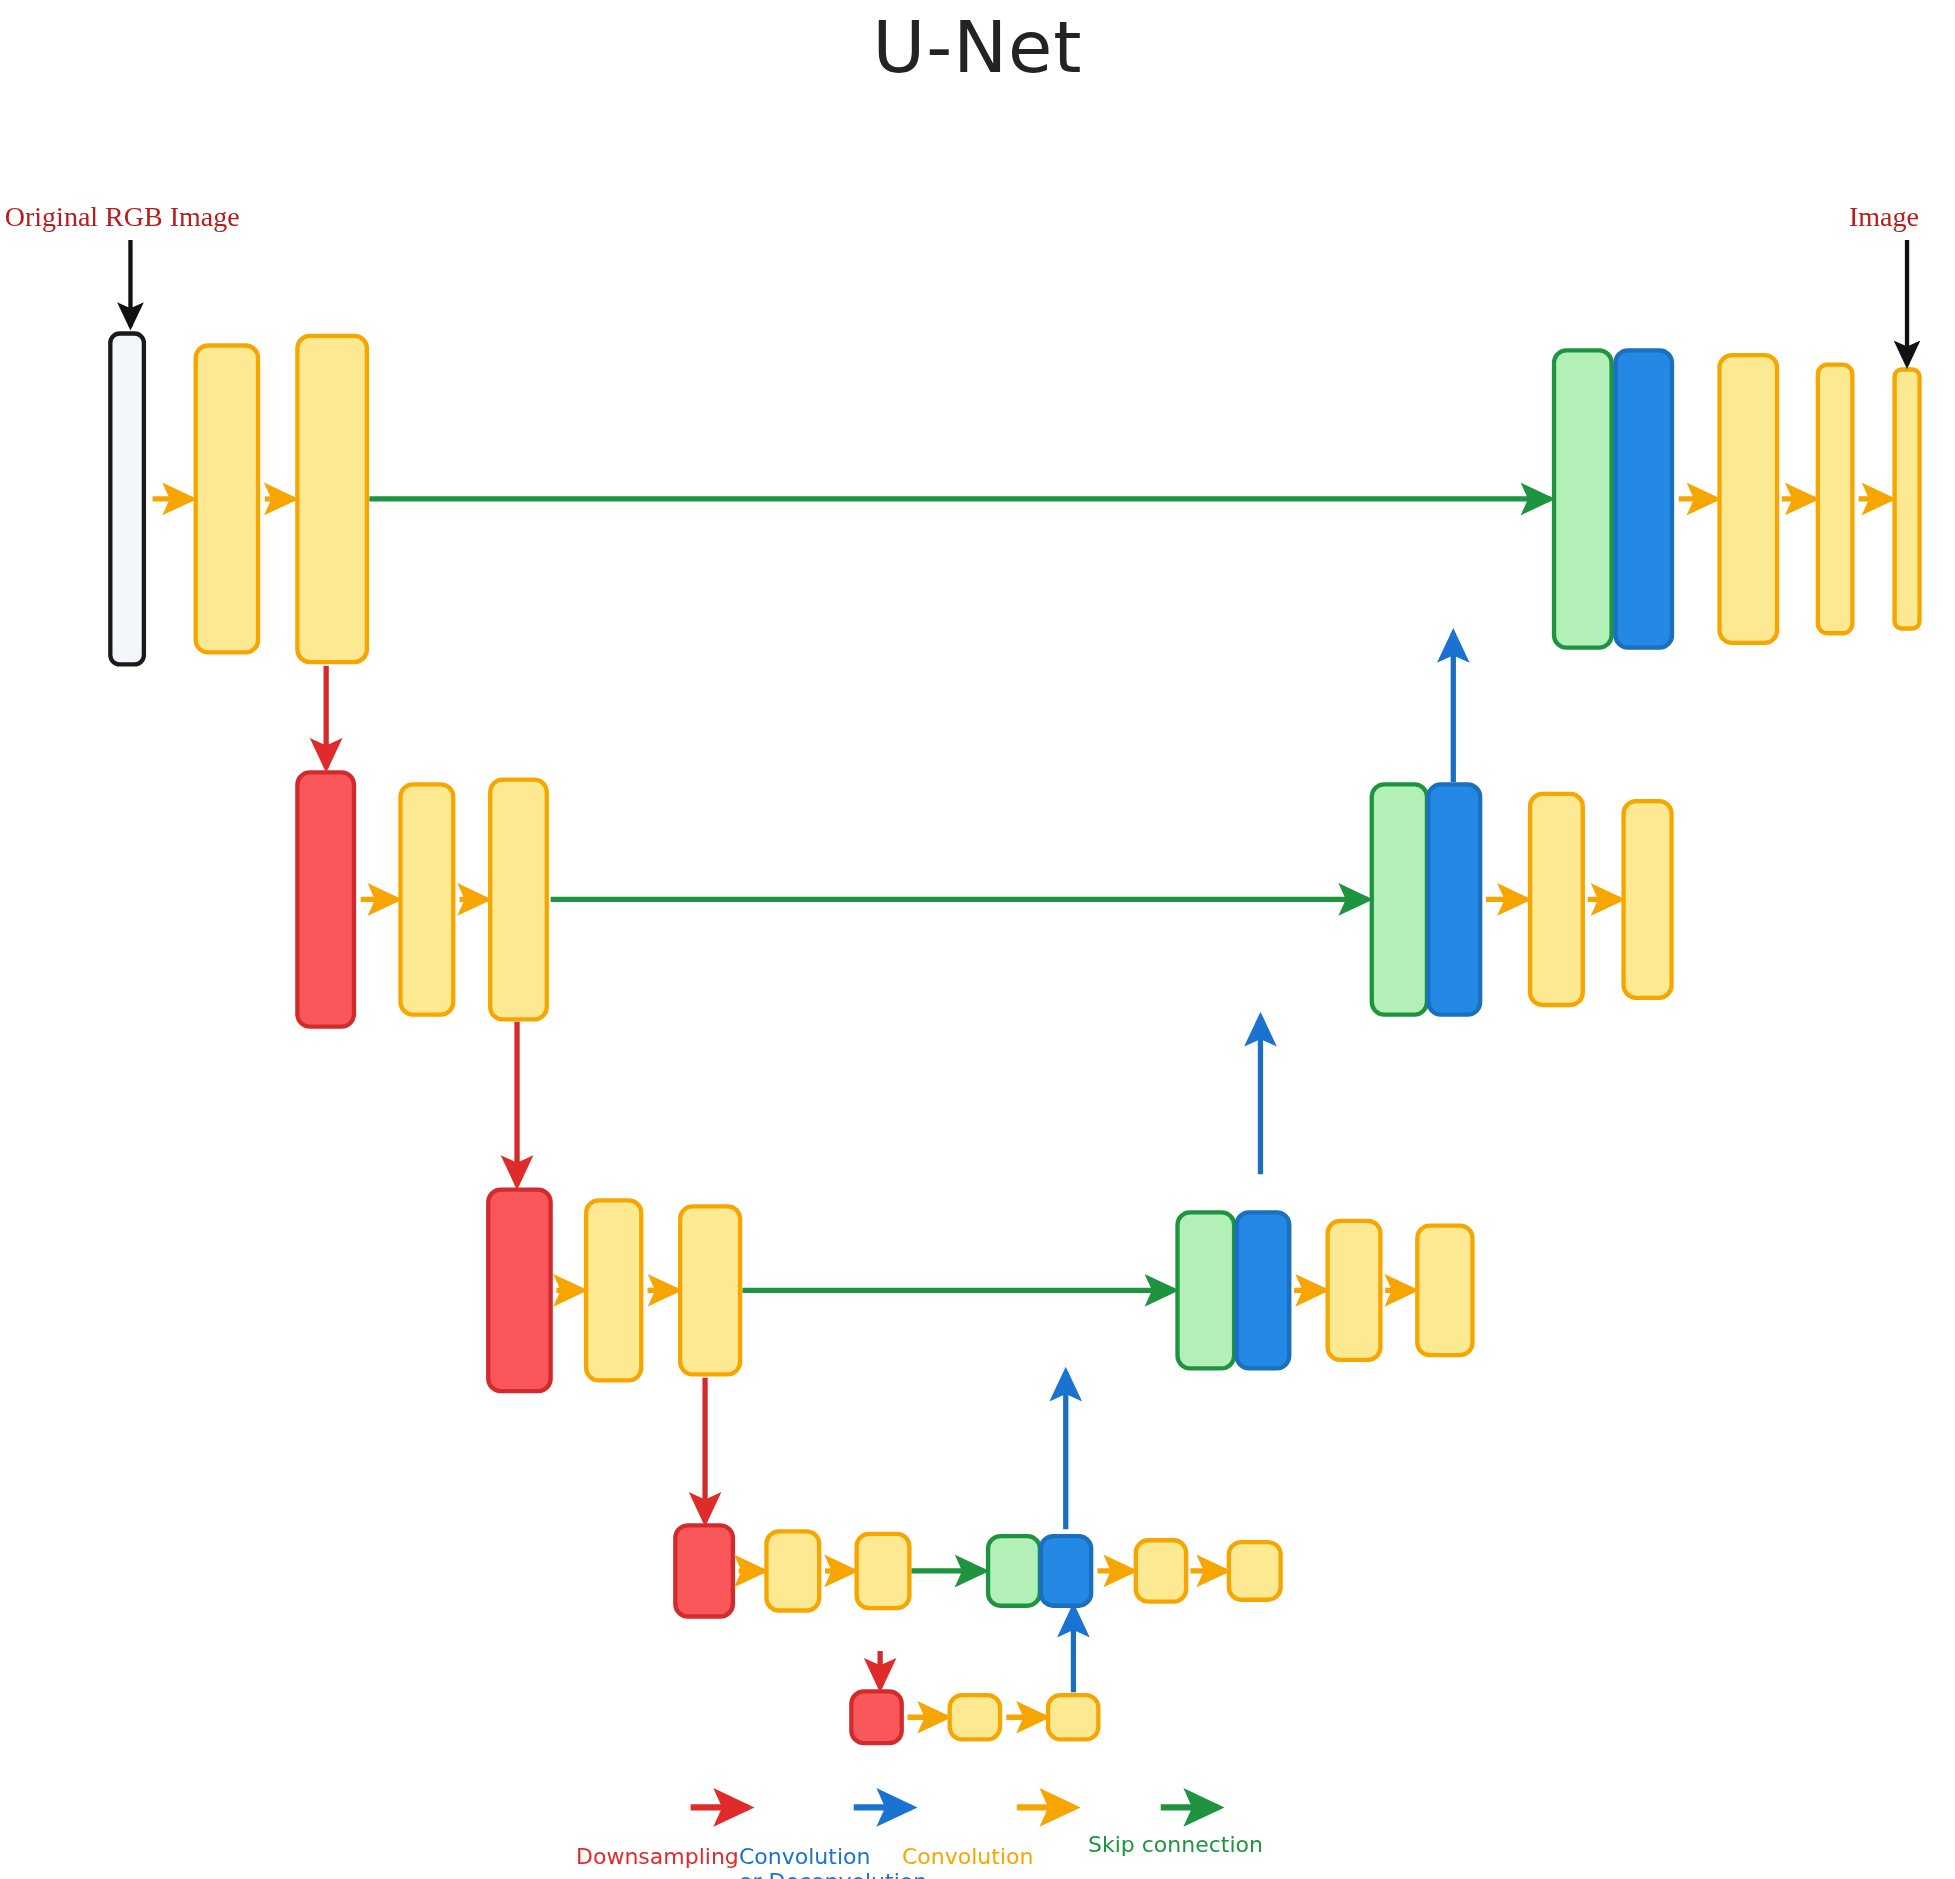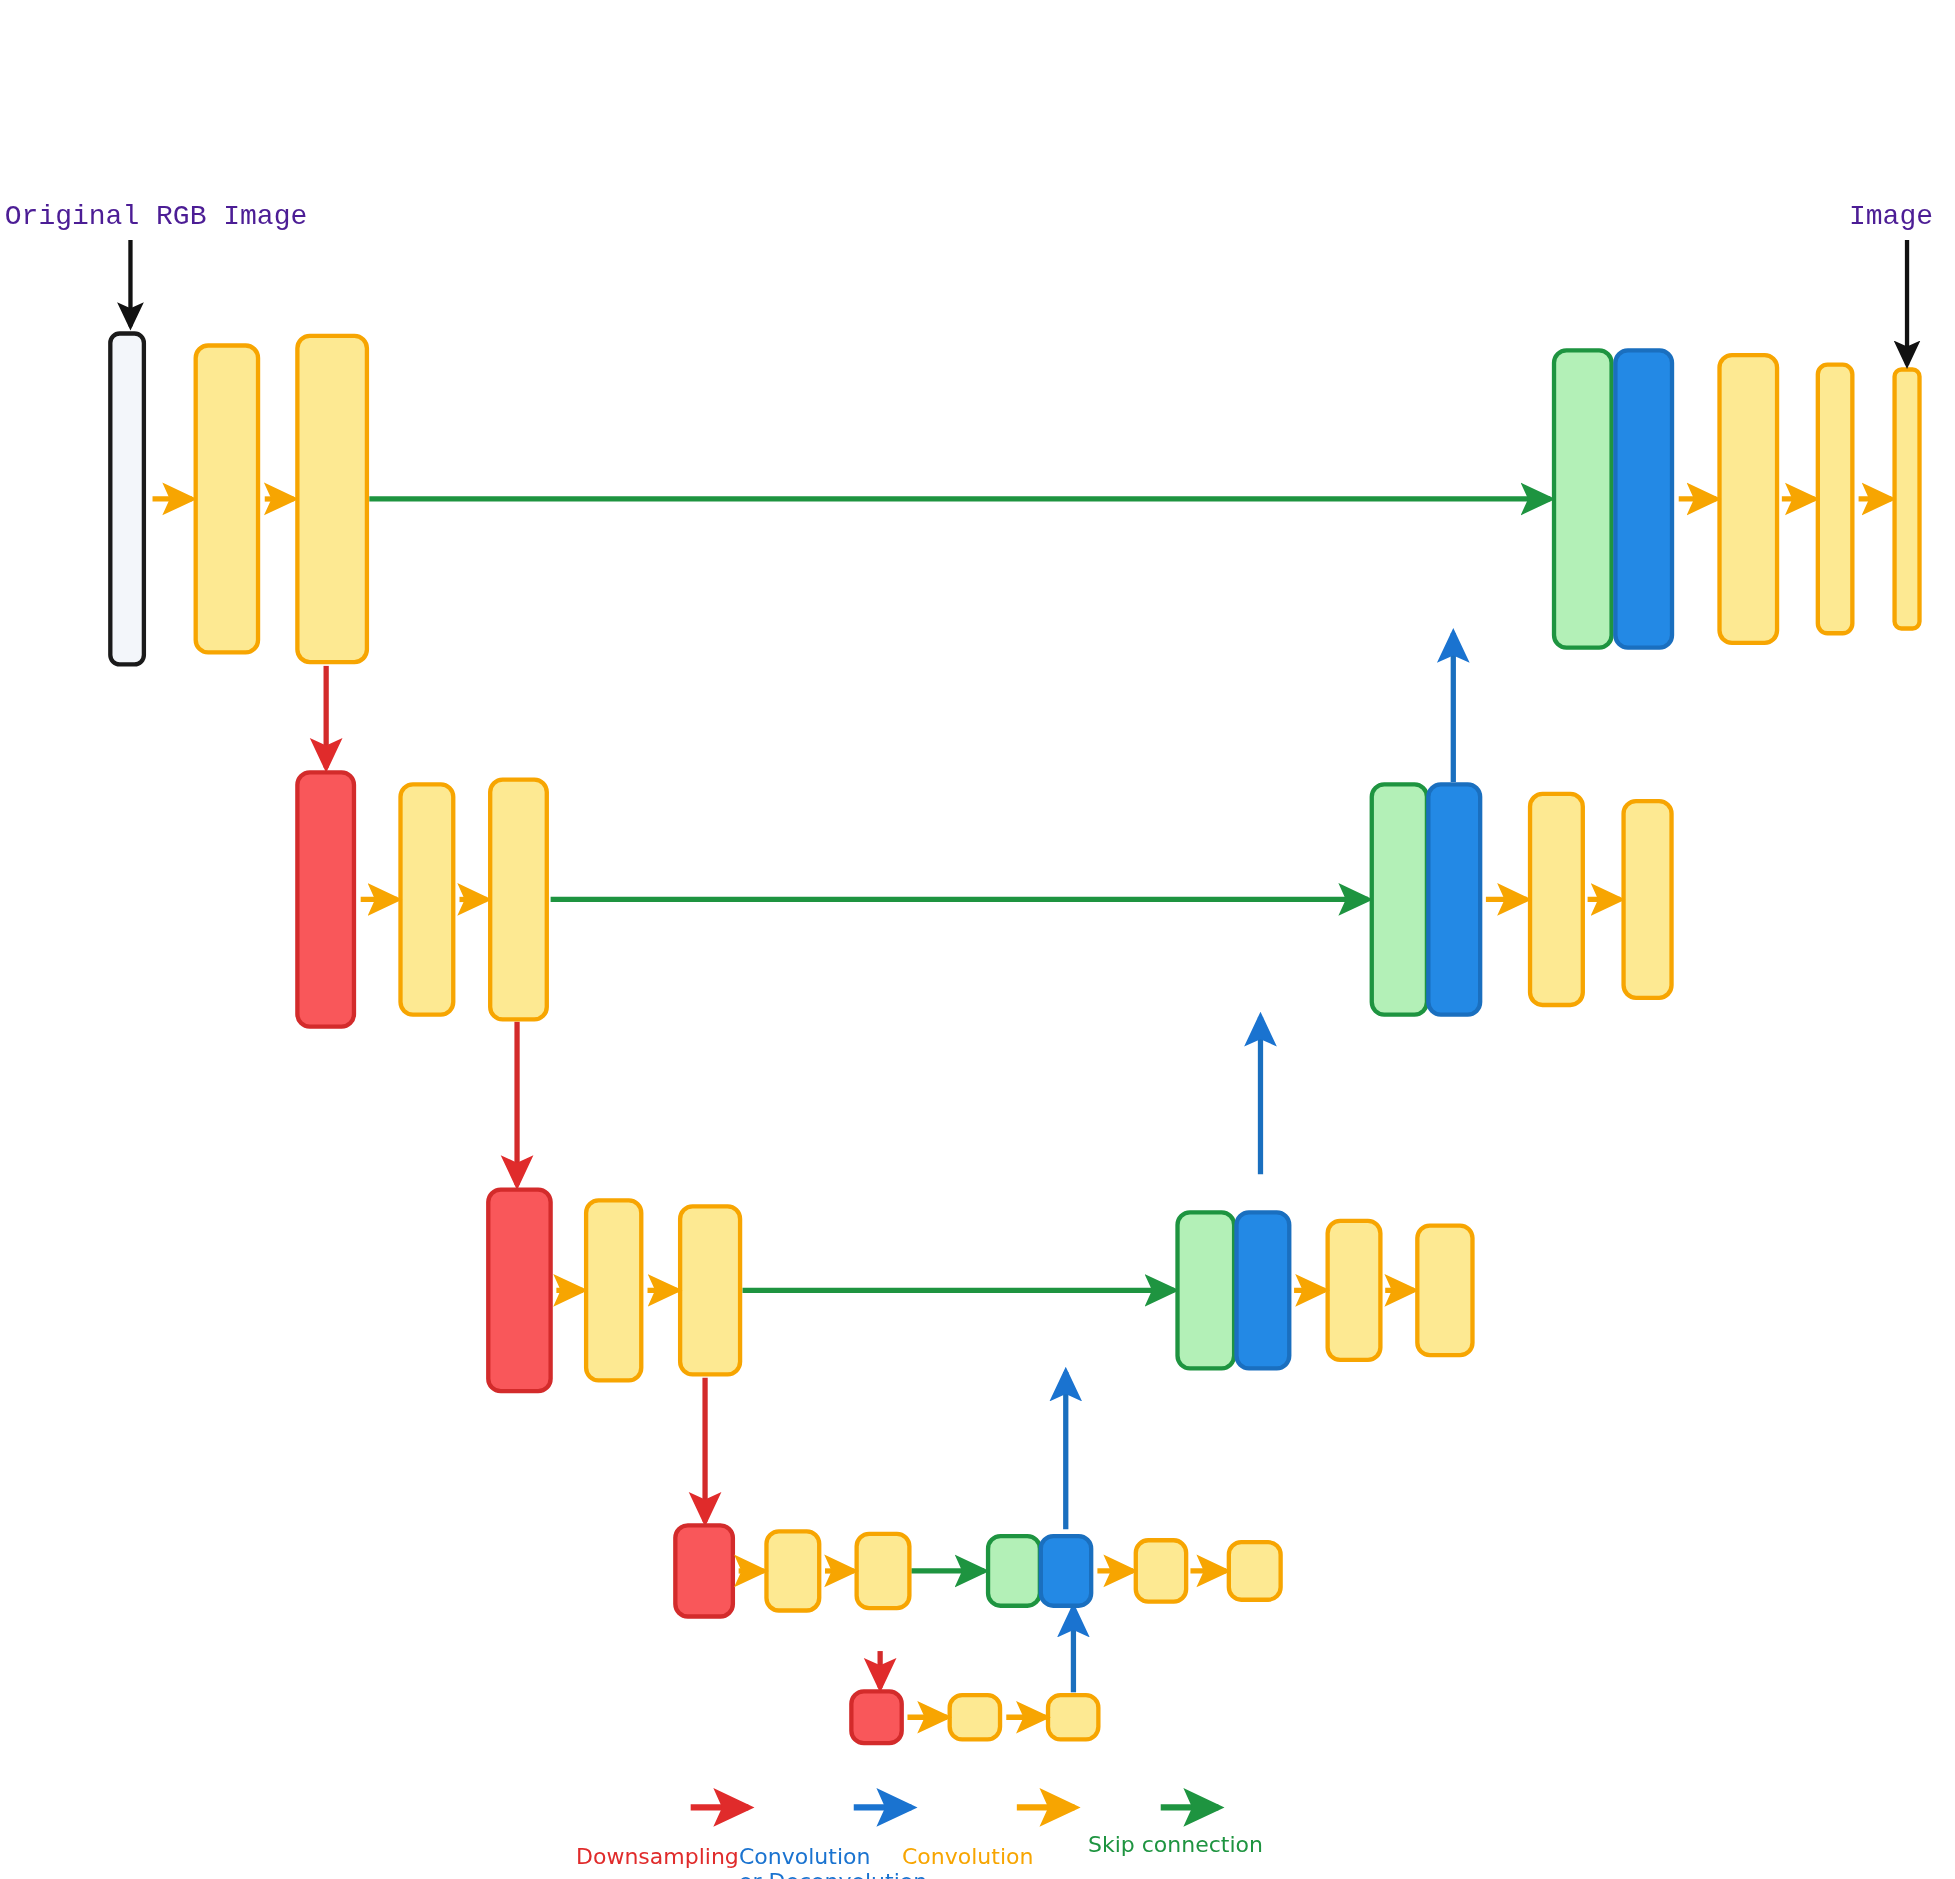--- a/index.html
+++ b/index.html
@@ -12,35 +12,36 @@
   #svgroot{position:absolute;left:0;top:0;width:1955px;height:1880px;}
   .ttl{
     position:absolute;left:0;top:4.8px;width:1955px;
     text-align:center;
     font-family:"DejaVu Sans", sans-serif;
     font-size:72px;font-weight:400;color:#232323;
     letter-spacing:1px;
   }
   .lbl{
     position:absolute;
-    font-family:Liberation Mono, monospace;
-    font-size:28px;color:#4c1d95;white-space:nowrap;
+    font-family:Liberation Serif, serif;
+    font-size:28px;color:#b91c1c;white-space:nowrap;
   }
   .leglbl{
     position:absolute;
     font-family:"DejaVu Sans", sans-serif;
     font-size:22px;white-space:nowrap;text-align:left;
     line-height:1.15;
   }
 </style>
 </head>
 <body>
 
 <div id="stage">
 
+  <div class="ttl">U-Net</div>
 
   <div class="lbl" id="lbl-input" style="left:4.8px;top:201px;">Original RGB Image</div>
   <div class="lbl" id="lbl-output" style="left:1849px;top:201px;">Image</div>
 
   <svg id="svgroot" viewBox="0 0 4076 3919">
     <defs>
       <marker id="mk-orange" markerWidth="7" markerHeight="7" refX="5.6" refY="3.5" orient="auto">
         <path d="M0,0.4 L6.6,3.5 L0,6.6 L1.4,3.5 Z" fill="#F7A501"></path>
       </marker>
       <marker id="mk-green" markerWidth="7" markerHeight="7" refX="5.6" refY="3.5" orient="auto">

